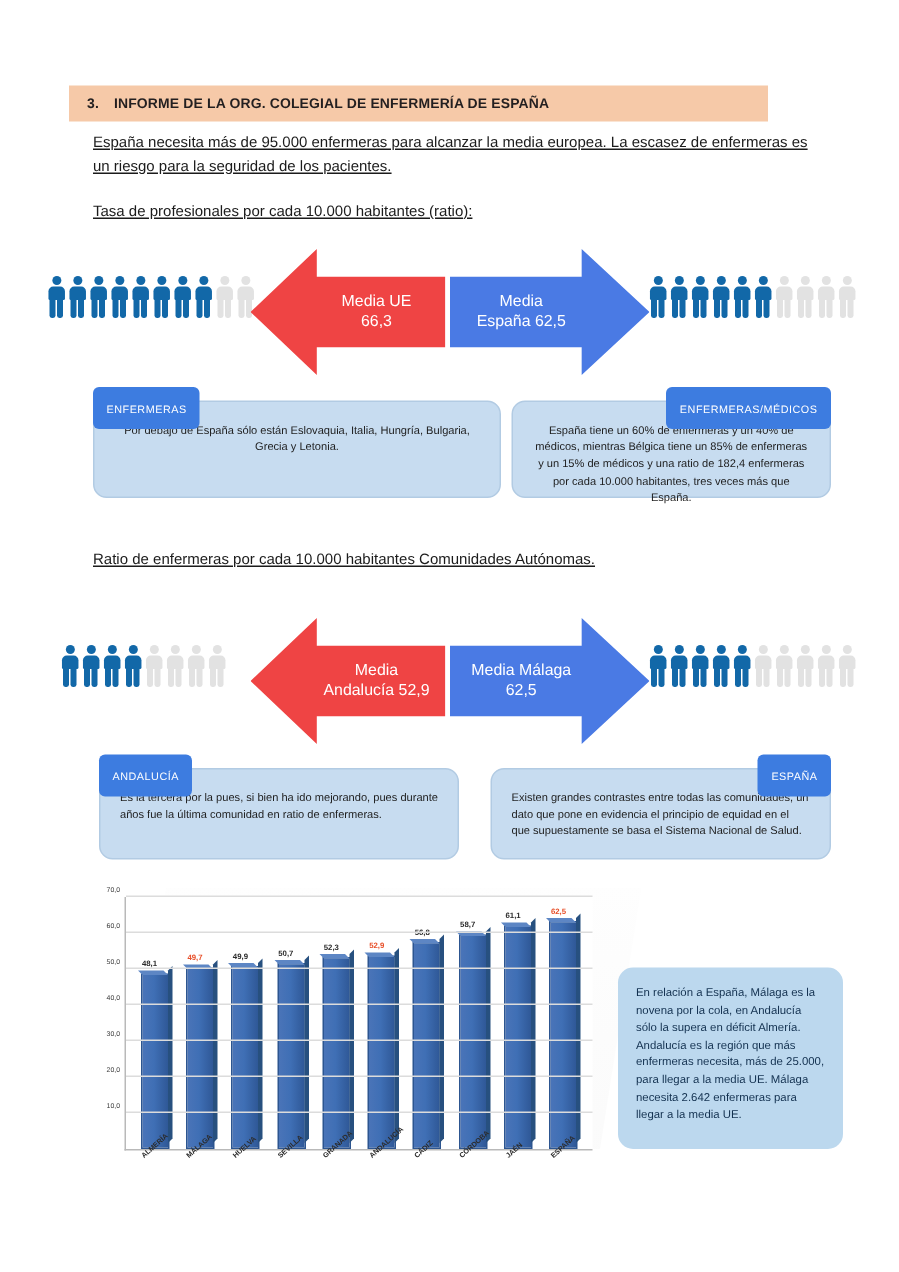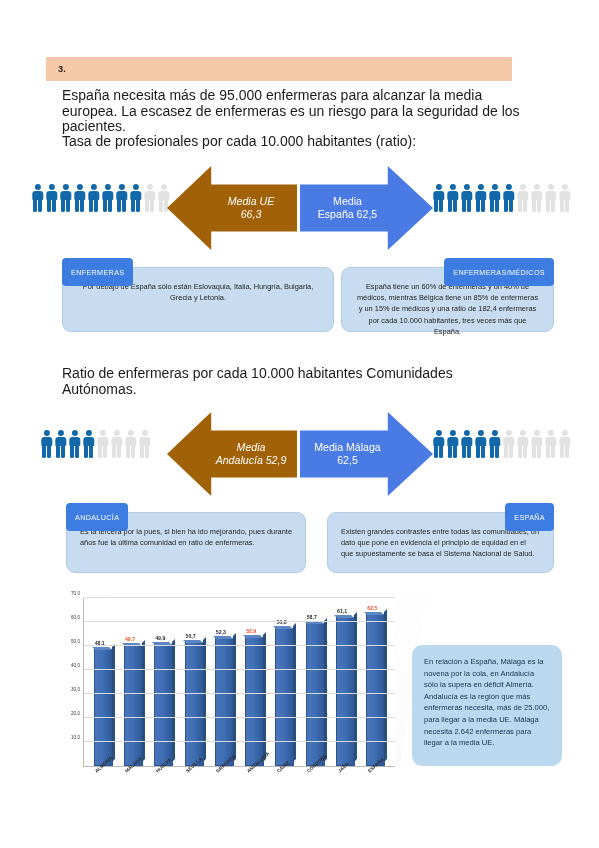--- a/index.html
+++ b/index.html
@@ -12,21 +12,21 @@
 
   
   .hdr-band{
     position:absolute;left:46px;top:57px;width:466px;height:24px;
     background:#f6c9a8;display:flex;align-items:center;
   }
   .hdr-num{font-size:9.3px;font-weight:bold;padding-left:12px;letter-spacing:.1px;}
   .hdr-title{font-size:9.3px;font-weight:bold;padding-left:10px;letter-spacing:.1px;}
 
   
-  .para{position:absolute;font-size:14px;line-height:15.5px;color:#1b1b1b;}
+  .para{position:absolute;font-size:10px;line-height:15.5px;color:#1b1b1b;text-decoration:underline;}
   #p-intro{left:62px;top:88px;width:478px;}
   #p-tasa{left:62px;top:134px;width:420px;}
   #p-ratio{left:62px;top:366px;width:440px;}
 
   
   .people{position:absolute;display:flex;align-items:flex-end;gap:1px;}
   .person{width:13px;height:30px;position:relative;display:inline-block;}
   .person .head{
     position:absolute;left:50%;top:0;transform:translateX(-50%);
     width:6.2px;height:6.2px;border-radius:50%;
@@ -43,23 +43,22 @@
 
   #people-ue{left:31px;top:184px;}
   #people-es{left:432px;top:184px;}
   #people-and{left:40px;top:430px;}
   #people-es2{left:432px;top:430px;}
 
   
   .arrow{position:absolute;display:flex;align-items:center;justify-content:center;
          color:#fff;font-size:10.6px;line-height:13.5px;text-align:center;}
   .arrow-left{
-    background:#a16207;
+    background:#ef4444;
     clip-path:polygon(0% 50%, 34% 0%, 34% 22%, 100% 22%, 100% 78%, 34% 78%, 34% 100%);
-    font-style:italic;
   }
   .arrow-right{
     background:#4a7ae4;
     clip-path:polygon(100% 50%, 66% 0%, 66% 22%, 0% 22%, 0% 78%, 66% 78%, 66% 100%);
   }
   .arrow-left .atxt{padding-left:38px;}
   .arrow-right .atxt{padding-right:38px;}
 
   #arr-ue   {left:167px;top:166px;width:130px;height:84px;}
   #arr-es   {left:300px;top:166px;width:133px;height:84px;}
@@ -135,20 +134,21 @@
         font-size:7.6px;line-height:11.6px;color:#12304f;
         padding:11px 12px;box-sizing:border-box;}
 </style>
 </head>
 <body>
 
 <div class="page">
 
   <div class="hdr-band">
     <span class="hdr-num">3.</span>
+    <span class="hdr-title">INFORME DE LA ORG. COLEGIAL DE ENFERMERÍA DE ESPAÑA</span>
   </div>
 
   <div class="para" id="p-intro">España necesita más de 95.000 enfermeras para alcanzar la media europea. La escasez de enfermeras es un riesgo para la seguridad de los pacientes.</div>
   <div class="para" id="p-tasa">Tasa de profesionales por cada 10.000 habitantes (ratio):</div>
   <div class="para" id="p-ratio">Ratio de enfermeras por cada 10.000 habitantes Comunidades Autónomas.</div>
 
   <div class="people" id="people-ue">
       <div class="person on">
         <span class="head"></span>
         <span class="body"></span>

